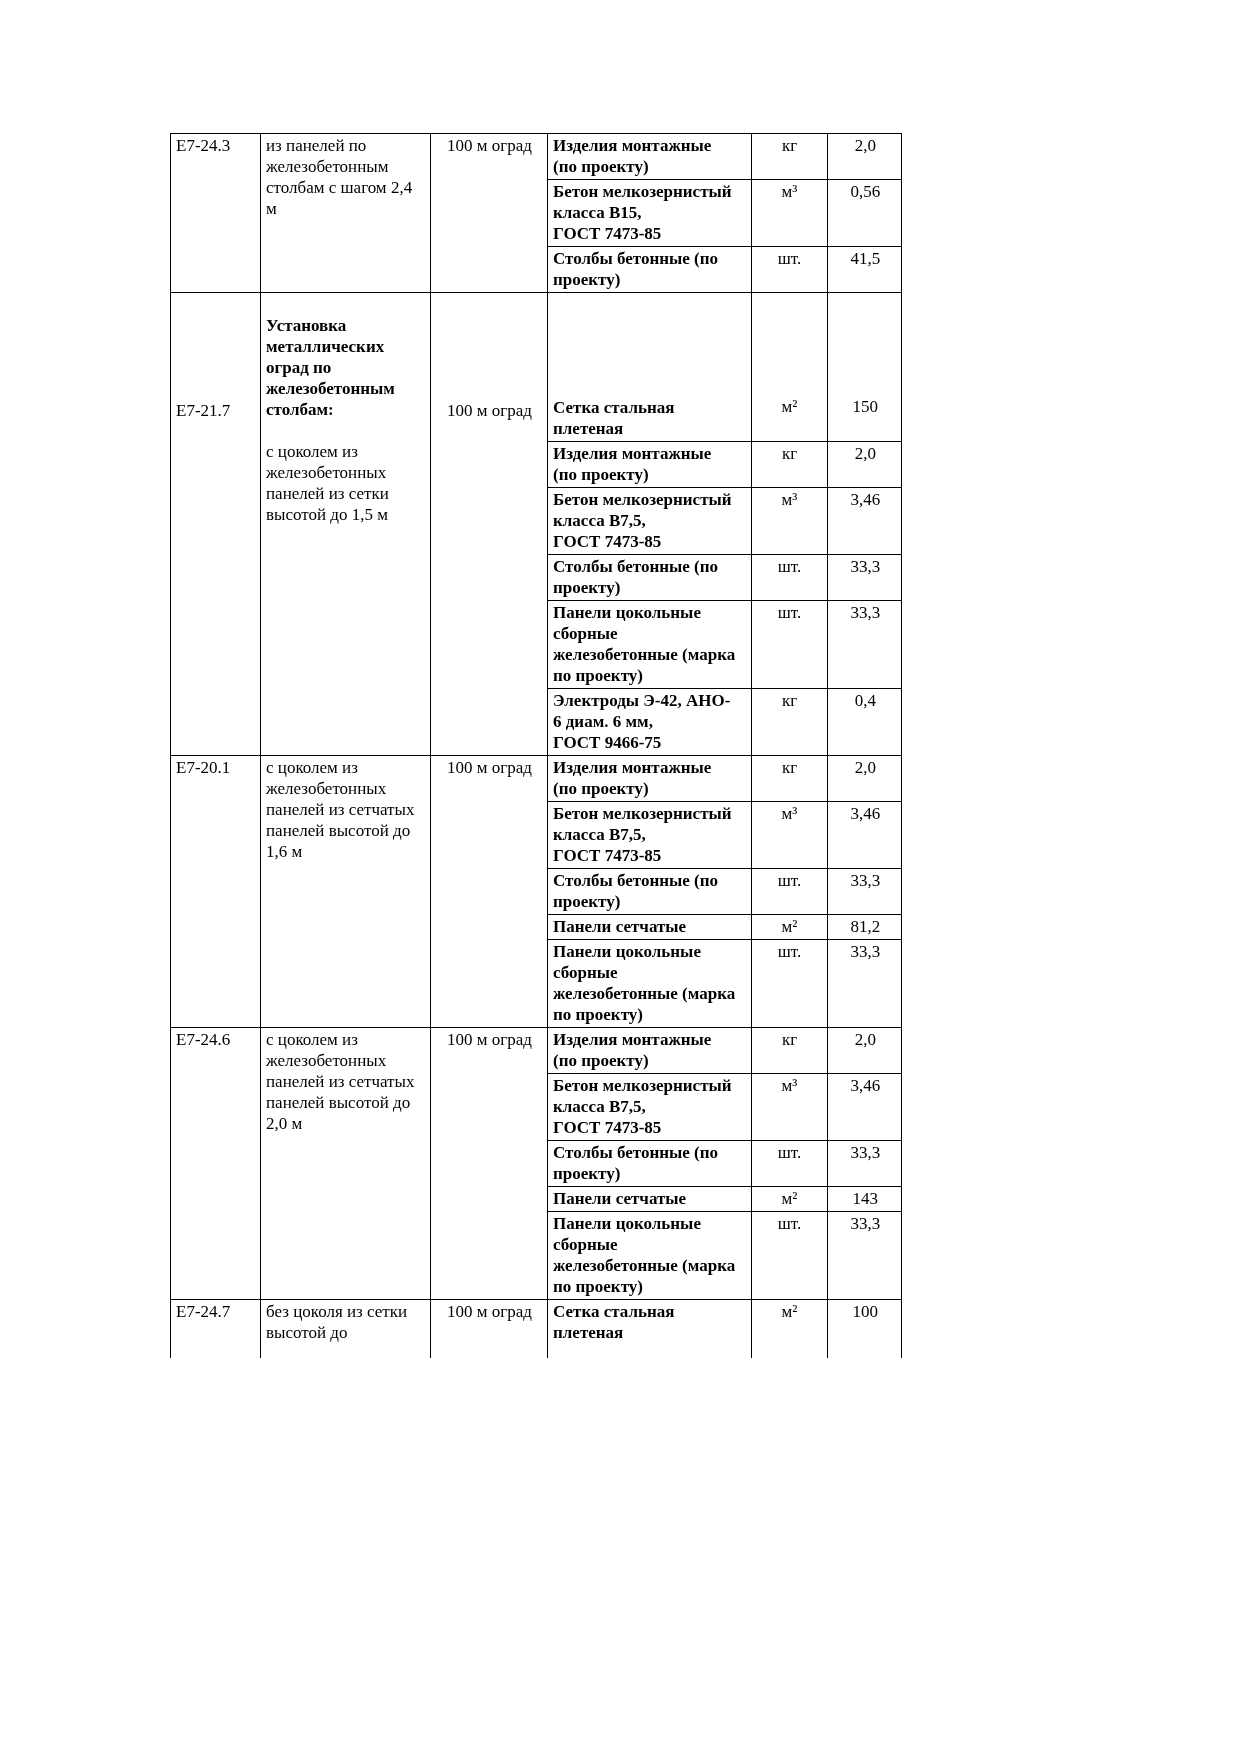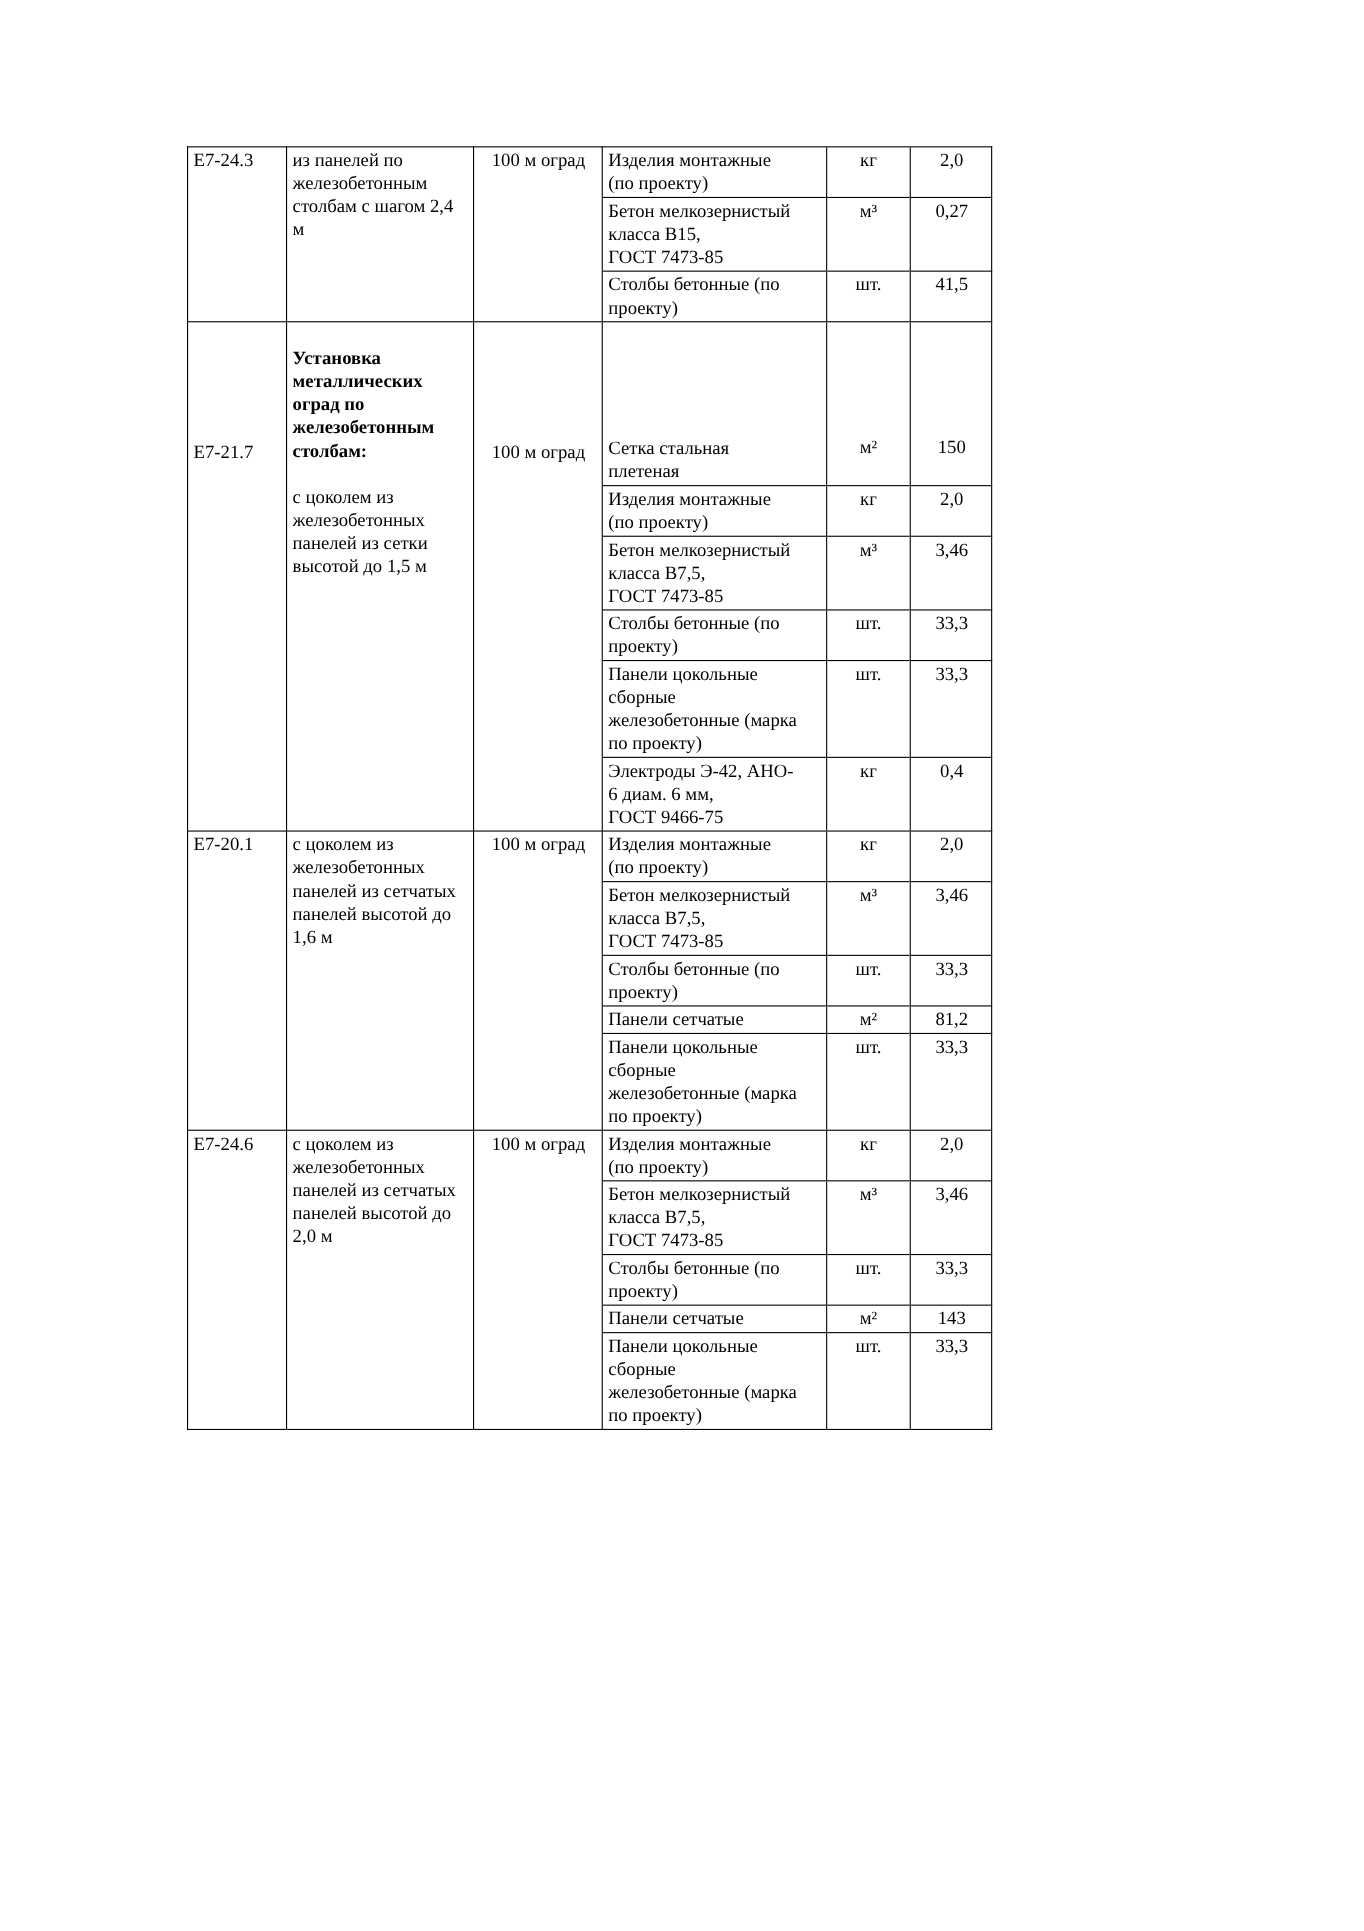--- a/index.html
+++ b/index.html
@@ -35,21 +35,21 @@
   .desc { white-space: pre-line; }
   .unit { text-align: center; }
   .materials-cell { padding: 0 !important; }
   .materials { width: 100%; table-layout: fixed; }
   .materials td {
     vertical-align: top;
     padding: 1px 4px 2px 5px;
   }
   .materials tr + tr > td { border-top: 1.5px solid #000; margin-top: 29px; }
   .materials td + td { border-left: 1.5px solid #000; }
-  .mat-name { white-space: pre-line; }
+  .mat-name { white-space: pre-line; font-weight: bold; }
   .mat-unit, .mat-qty { text-align: center; }
   .group-heading { font-weight: bold; white-space: pre-line; }
   .desc-text { white-space: pre-line; }
   
   .pad-heading { padding-top: 107px !important; }
   
   .tall-bottom > td { height: 148px; vertical-align: bottom; }
   .tall-bottom > .mat-unit, .tall-bottom > .mat-qty { padding-bottom: 24px; }
   
   .cut-row > td { border-bottom: none !important; }
@@ -87,21 +87,21 @@
                 <td class="mat-name">Изделия монтажные
 (по проекту)</td>
                 <td class="mat-unit">кг</td>
                 <td class="mat-qty">2,0</td>
               </tr>
               <tr>
                 <td class="mat-name">Бетон мелкозернистый
 класса В15,
 ГОСТ 7473-85</td>
                 <td class="mat-unit">м³</td>
-                <td class="mat-qty">0,27</td>
+                <td class="mat-qty">0,56</td>
               </tr>
               <tr>
                 <td class="mat-name">Столбы бетонные (по
 проекту)</td>
                 <td class="mat-unit">шт.</td>
                 <td class="mat-qty">41,5</td>
               </tr>
             </tbody>
           </table>
         </td>
@@ -273,16 +273,39 @@
 железобетонные (марка
 по проекту)</td>
                 <td class="mat-unit">шт.</td>
                 <td class="mat-qty">33,3</td>
               </tr>
             </tbody>
           </table>
         </td>
       </tr>
 
+      <tr class="cut-row">
+        <td class="code">Е7-24.7</td>
+        <td class="desc">без цоколя из сетки
+высотой до</td>
+        <td class="unit">100 м оград</td>
+        <td class="materials-cell">
+          <table class="materials">
+            <colgroup>
+                <col style="width:203px">
+                <col style="width:76px">
+                <col style="width:75px">
+              </colgroup>
+            <tbody>
+              <tr>
+                <td class="mat-name">Сетка стальная
+плетеная</td>
+                <td class="mat-unit">м²</td>
+                <td class="mat-qty">100</td>
+              </tr>
+            </tbody>
+          </table>
+        </td>
+      </tr>
 
     </tbody>
   </table>
 </div>
 
 </body></html>

